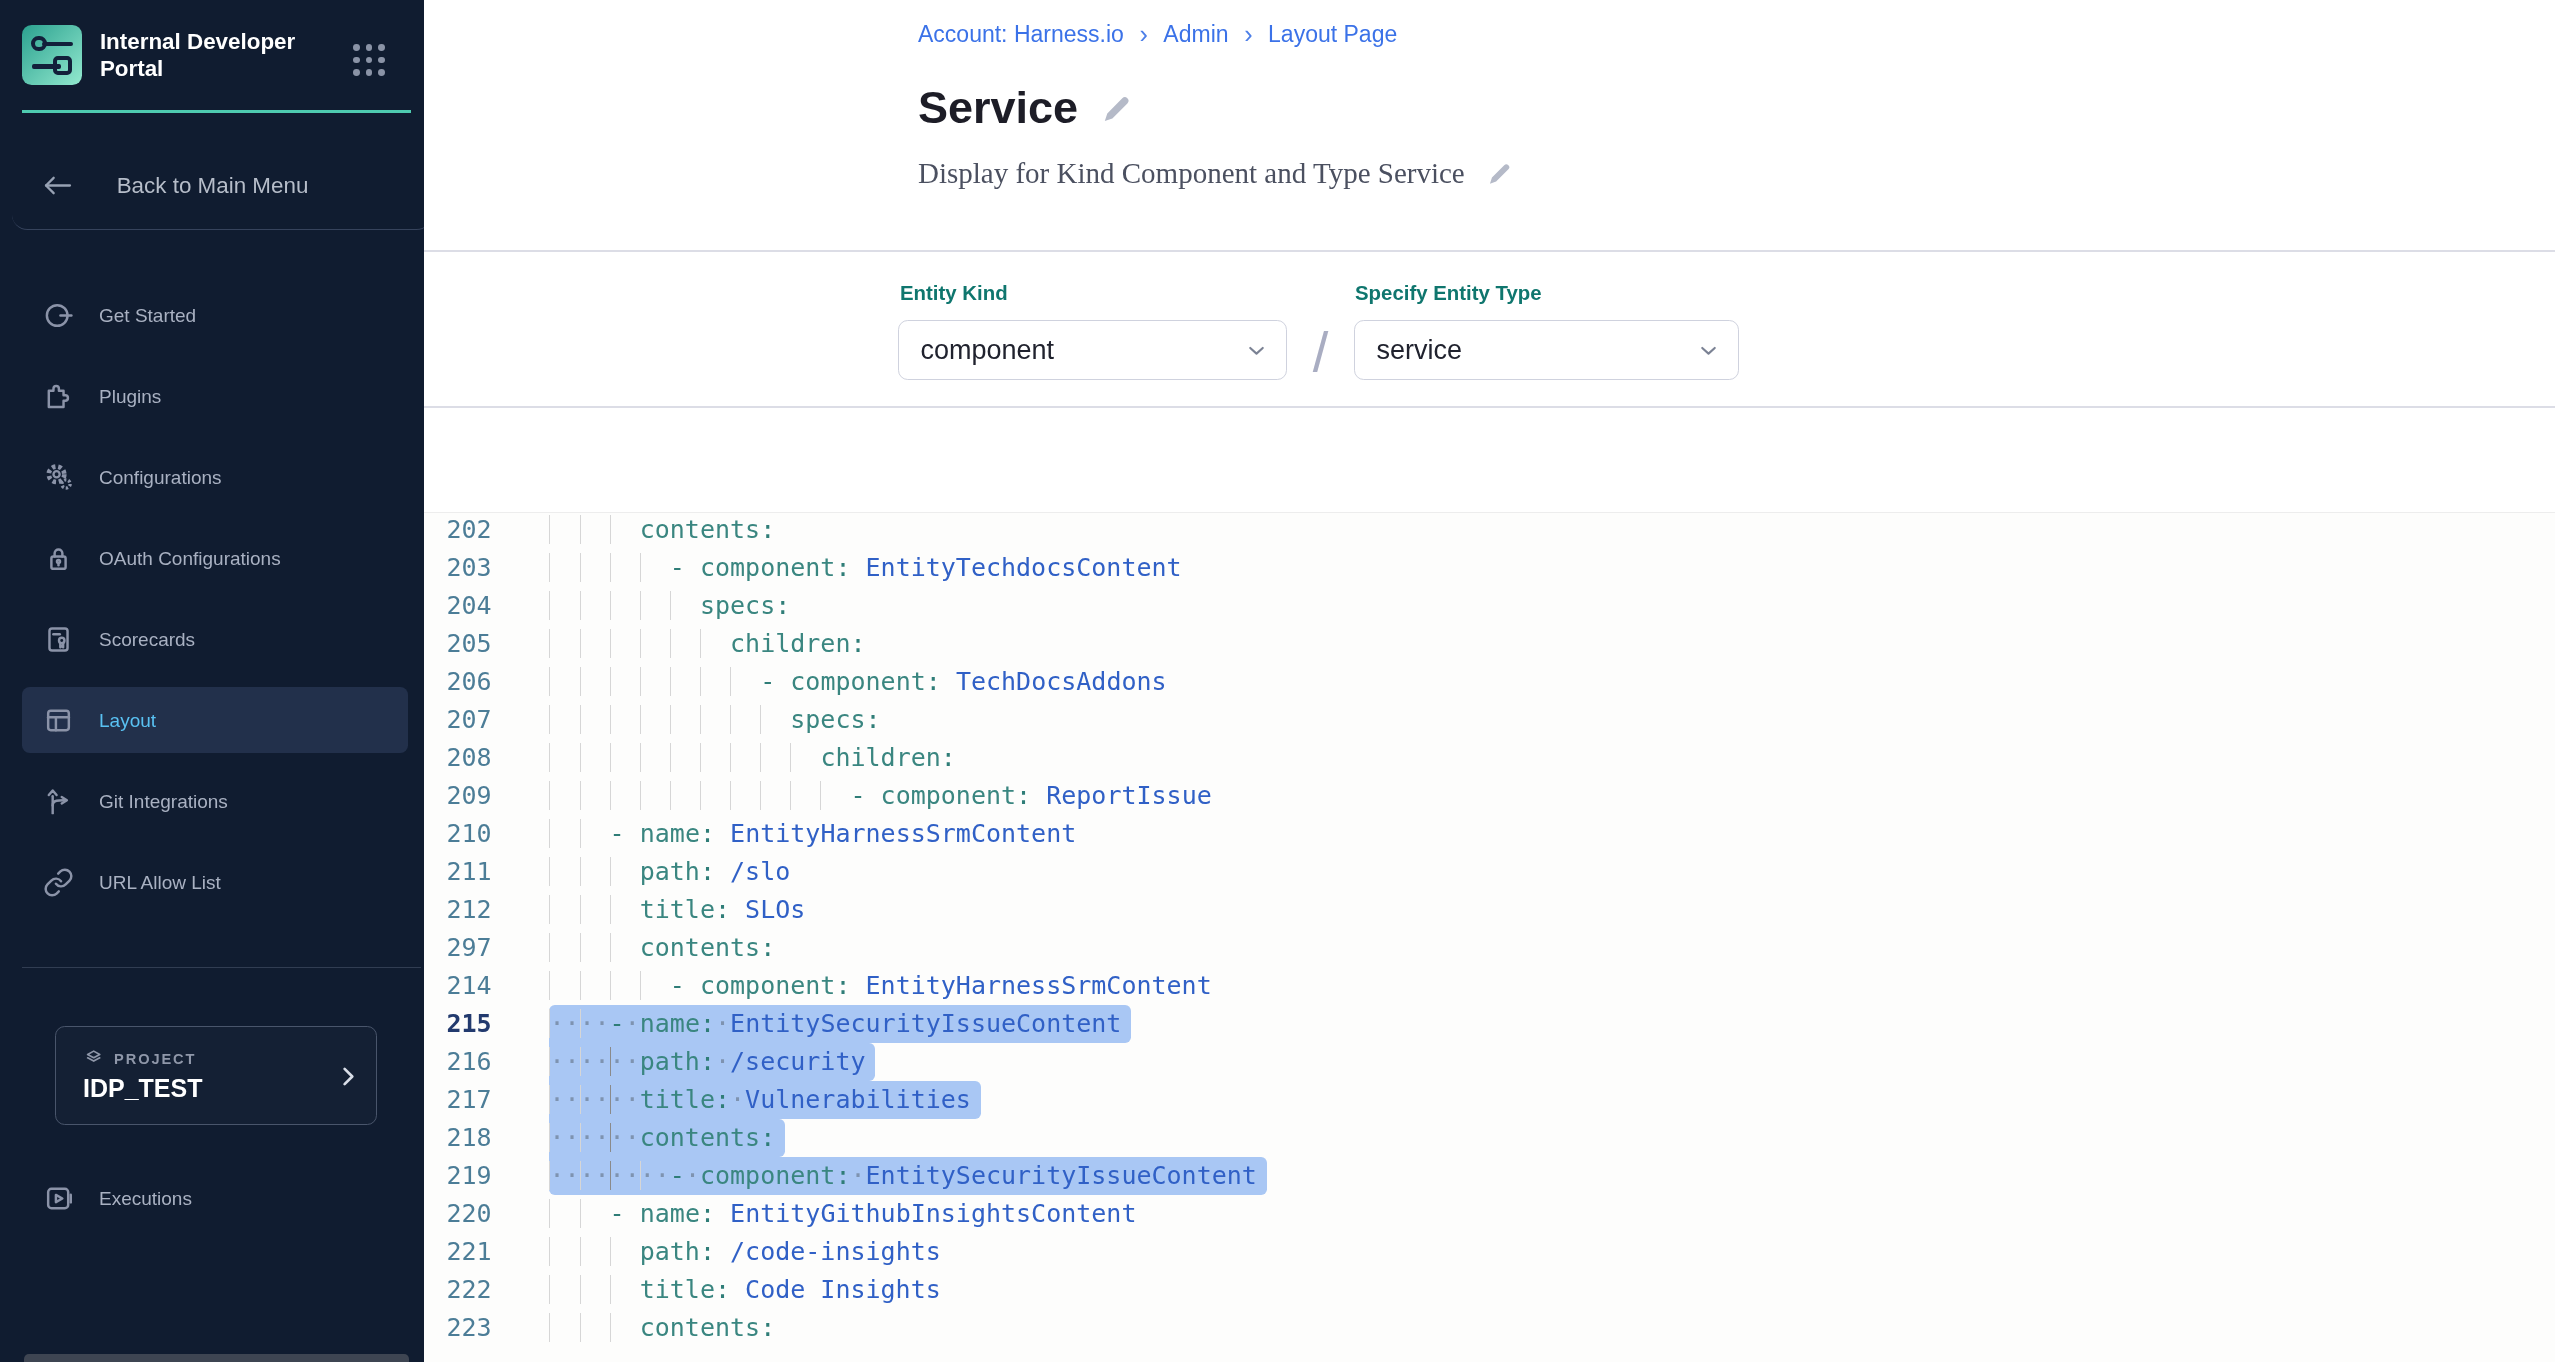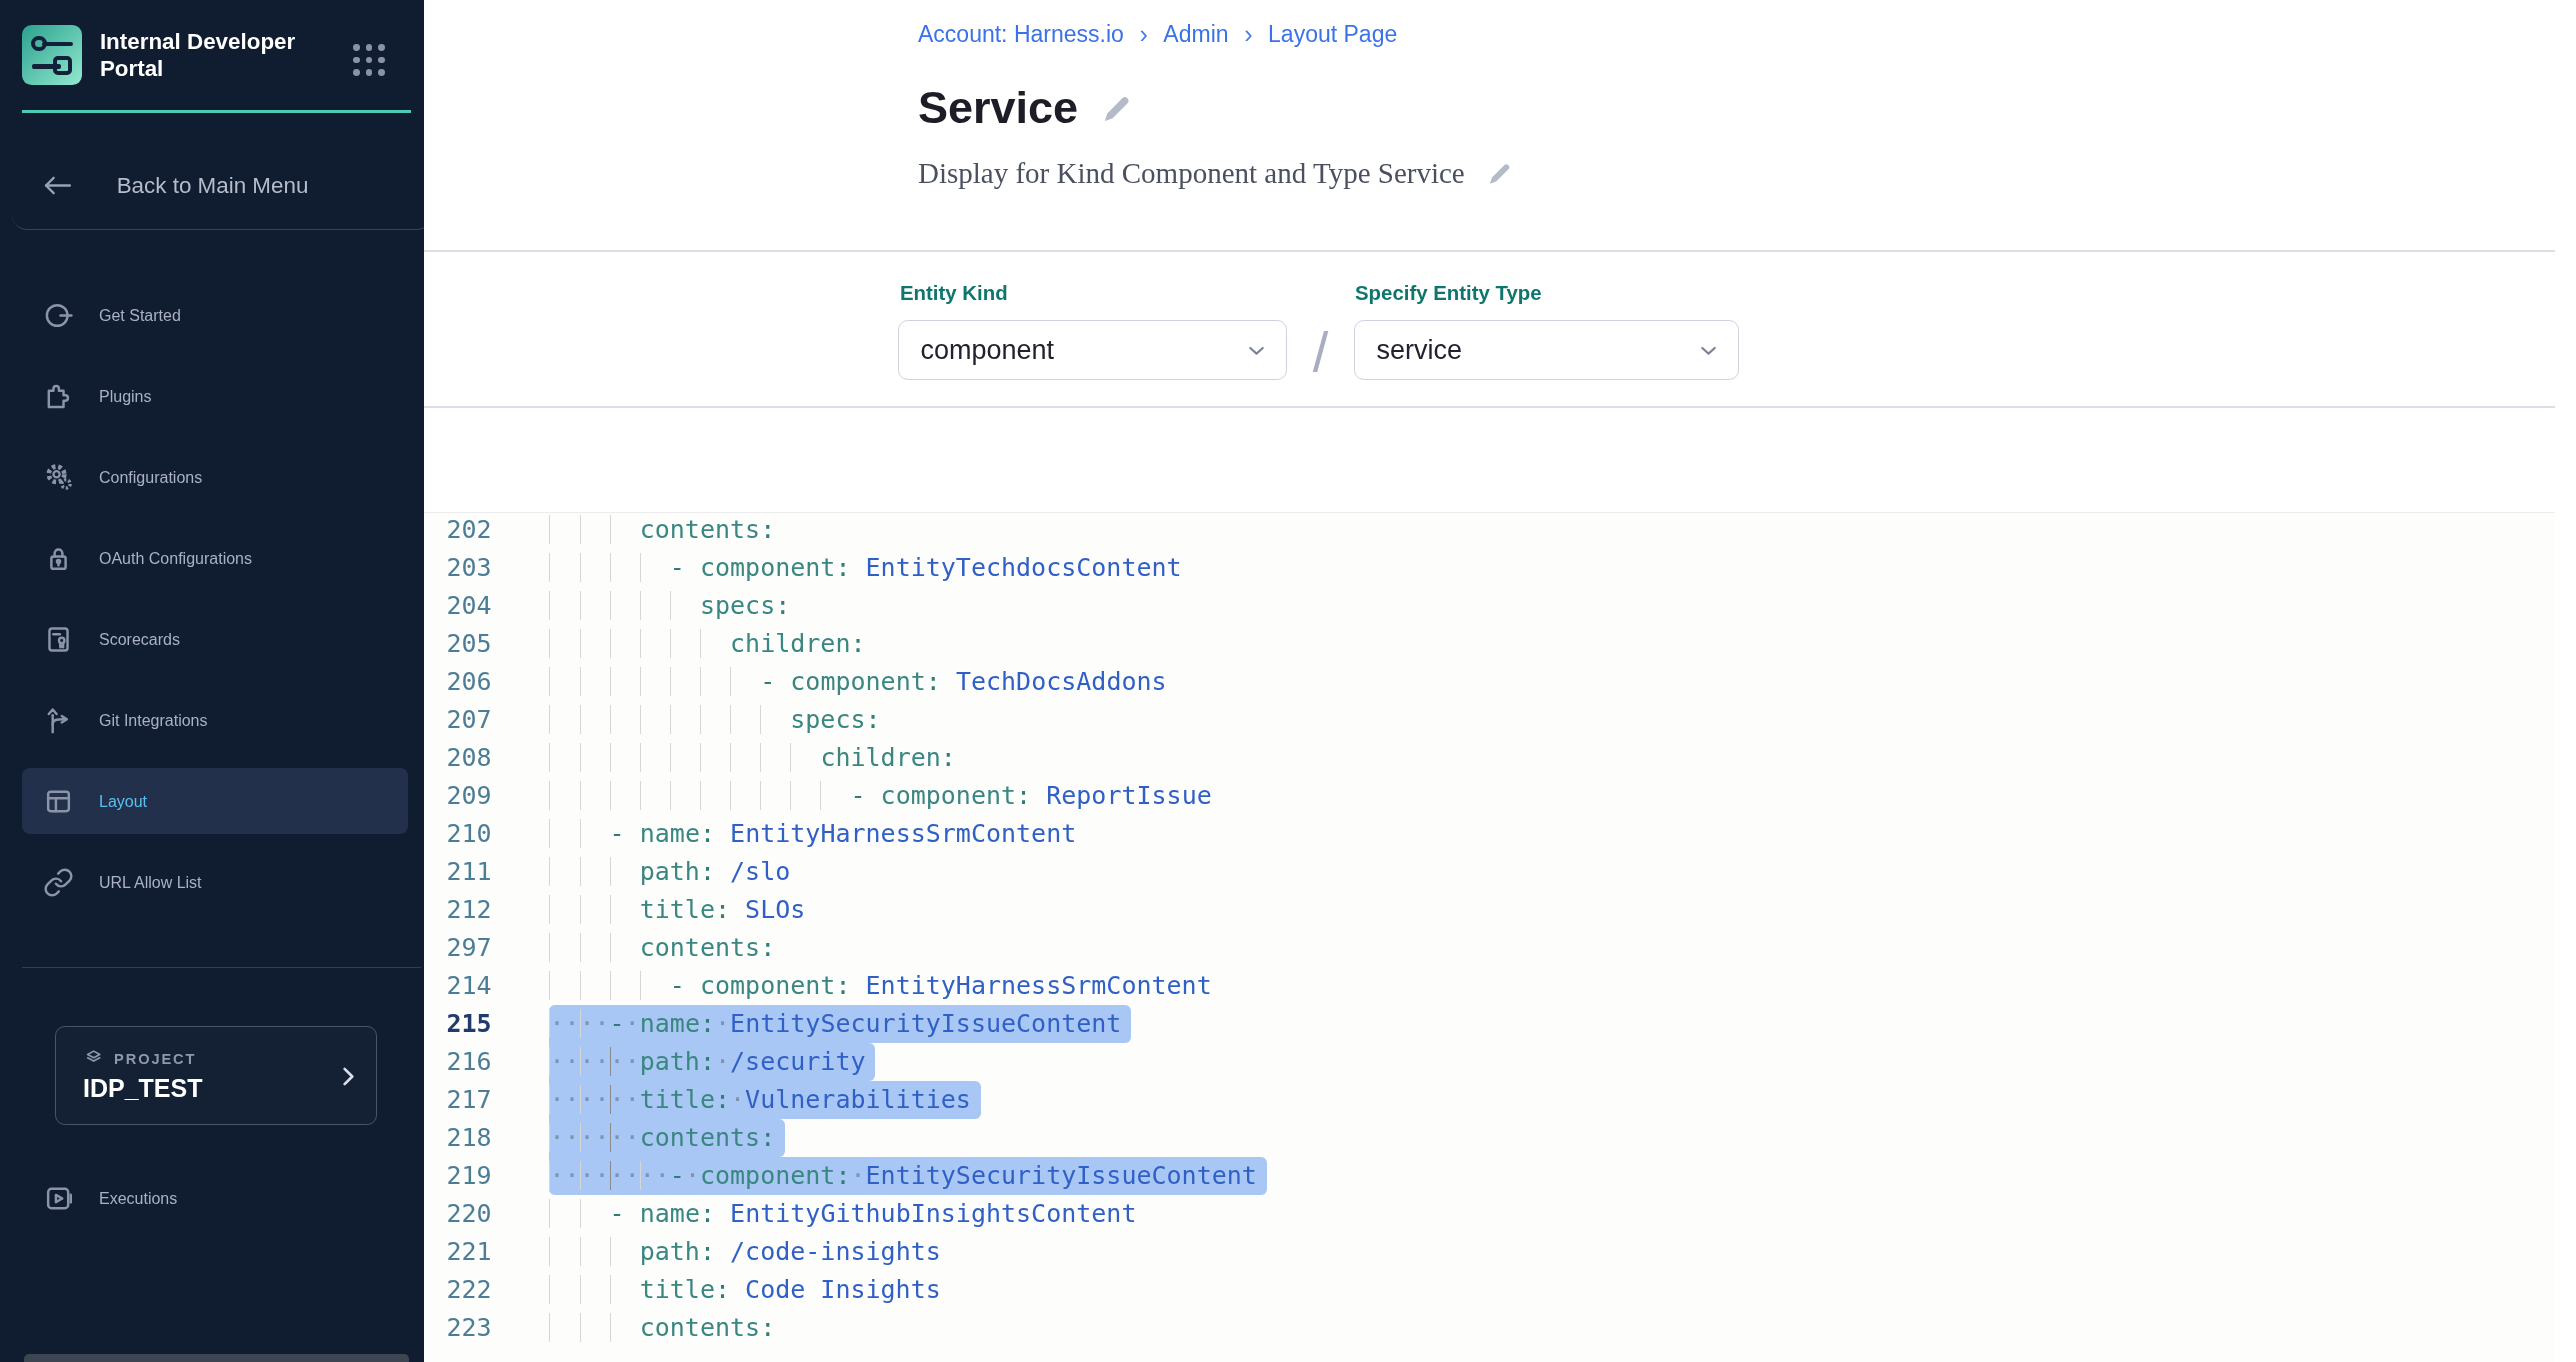--- a/index.html
+++ b/index.html
@@ -19,21 +19,21 @@
   #teal-rule{position:absolute;left:22.4px;top:110px;width:389px;height:2.9px;background:#4ecbb0;}
   #back-section{position:absolute;left:11.7px;top:142px;width:420px;height:87px;
      border-bottom:1.5px solid #36435c;border-bottom-left-radius:15.6px;border-bottom-right-radius:15.6px;
      display:flex;align-items:center;cursor:pointer;}
   #back-section .back-label{color:#b6bdc9;font-size:22.4px;margin-left:43px;}
   #back-arrow{margin-left:29px;display:flex;}
   
   #nav-list{position:absolute;left:0;top:275px;width:445px;}
   .nav-item{height:81px;display:flex;align-items:center;cursor:pointer;position:relative;}
   .nav-item .icn{width:31px;height:31px;margin-left:43px;display:flex;align-items:center;justify-content:center;flex:0 0 auto;}
-  .nav-item .lbl{color:#a9b1c2;font-size:16px;margin-left:25px;white-space:nowrap;}
+  .nav-item .lbl{color:#a9b1c2;font-size:19px;margin-left:25px;white-space:nowrap;}
   .nav-item.selected::before{content:"";position:absolute;left:22.4px;top:6.8px;width:386px;height:66px;background:#22304b;border-radius:7.8px;}
   .nav-item.selected .icn,.nav-item.selected .lbl{position:relative;}
   .nav-item.selected .lbl{color:#59c1f2;}
   #side-divider{position:absolute;left:22.4px;top:967px;width:399px;height:1px;background:#313d52;}
   
   #project-card{position:absolute;left:55px;top:1026px;width:320px;height:97px;border:1.5px solid #49556b;
      border-radius:9.7px;background:rgba(255,255,255,0.02);cursor:pointer;}
   #project-kicker{position:absolute;left:27px;top:21.4px;display:flex;align-items:center;color:#8f97a9;
      font-size:14.6px;font-weight:700;letter-spacing:1.9px;}
   #project-kicker .icn{margin-right:9.7px;display:flex;}
@@ -162,40 +162,40 @@
           <span class="icn">
             <svg width="31" height="31" viewBox="0 0 24 24" fill="none" stroke="#8b93a8" stroke-width="1.9" stroke-linecap="round" stroke-linejoin="round">
               <rect x="5" y="3.5" width="14" height="17" rx="2"></rect>
               <line x1="8" y1="8" x2="13" y2="8"></line>
               <circle cx="14.5" cy="12.8" r="2.1"></circle>
               <path d="M13.4 14.8 v3.2 l1.1 -0.9 1.1 0.9 v-3.2"></path>
             </svg>
           </span>
           <span class="lbl">Scorecards</span>
         </div>
+        <div class="nav-item selected">
+          <span class="icn">
+            <svg width="31" height="31" viewBox="0 0 24 24" fill="none" stroke="#8b93a8" stroke-width="1.9" stroke-linecap="round" stroke-linejoin="round">
+              <rect x="4" y="4.5" width="16" height="15" rx="2"></rect>
+              <line x1="4" y1="9.5" x2="20" y2="9.5"></line>
+              <line x1="10" y1="9.5" x2="10" y2="19.5"></line>
+            </svg>
+          </span>
+          <span class="lbl">Layout</span>
+        </div>
         <div class="nav-item">
           <span class="icn">
             <svg width="31" height="31" viewBox="0 0 24 24" fill="none" stroke="#8b93a8" stroke-width="1.9" stroke-linecap="round" stroke-linejoin="round">
               <path d="M7.5 21 V8"></path>
               <polyline points="4.5,7 7.5,3.5 10.5,7"></polyline>
               <path d="M7.5 15 c0,-4.5 6,-4 10,-4"></path>
               <polyline points="14.5,8.5 18.5,11 14.5,13.5"></polyline>
             </svg>
           </span>
           <span class="lbl">Git Integrations</span>
-        </div>
-        <div class="nav-item selected">
-          <span class="icn">
-            <svg width="31" height="31" viewBox="0 0 24 24" fill="none" stroke="#8b93a8" stroke-width="1.9" stroke-linecap="round" stroke-linejoin="round">
-              <rect x="4" y="4.5" width="16" height="15" rx="2"></rect>
-              <line x1="4" y1="9.5" x2="20" y2="9.5"></line>
-              <line x1="10" y1="9.5" x2="10" y2="19.5"></line>
-            </svg>
-          </span>
-          <span class="lbl">Layout</span>
         </div>
         <div class="nav-item">
           <span class="icn">
             <svg width="31" height="31" viewBox="0 0 24 24" fill="none" stroke="#8b93a8" stroke-width="1.9" stroke-linecap="round" stroke-linejoin="round">
               <path d="M10 13a5 5 0 0 0 7.54.54l3-3a5 5 0 0 0-7.07-7.07l-1.72 1.71"></path>
               <path d="M14 11a5 5 0 0 0-7.54-.54l-3 3a5 5 0 0 0 7.07 7.07l1.71-1.71"></path>
             </svg>
           </span>
           <span class="lbl">URL Allow List</span>
         </div>

